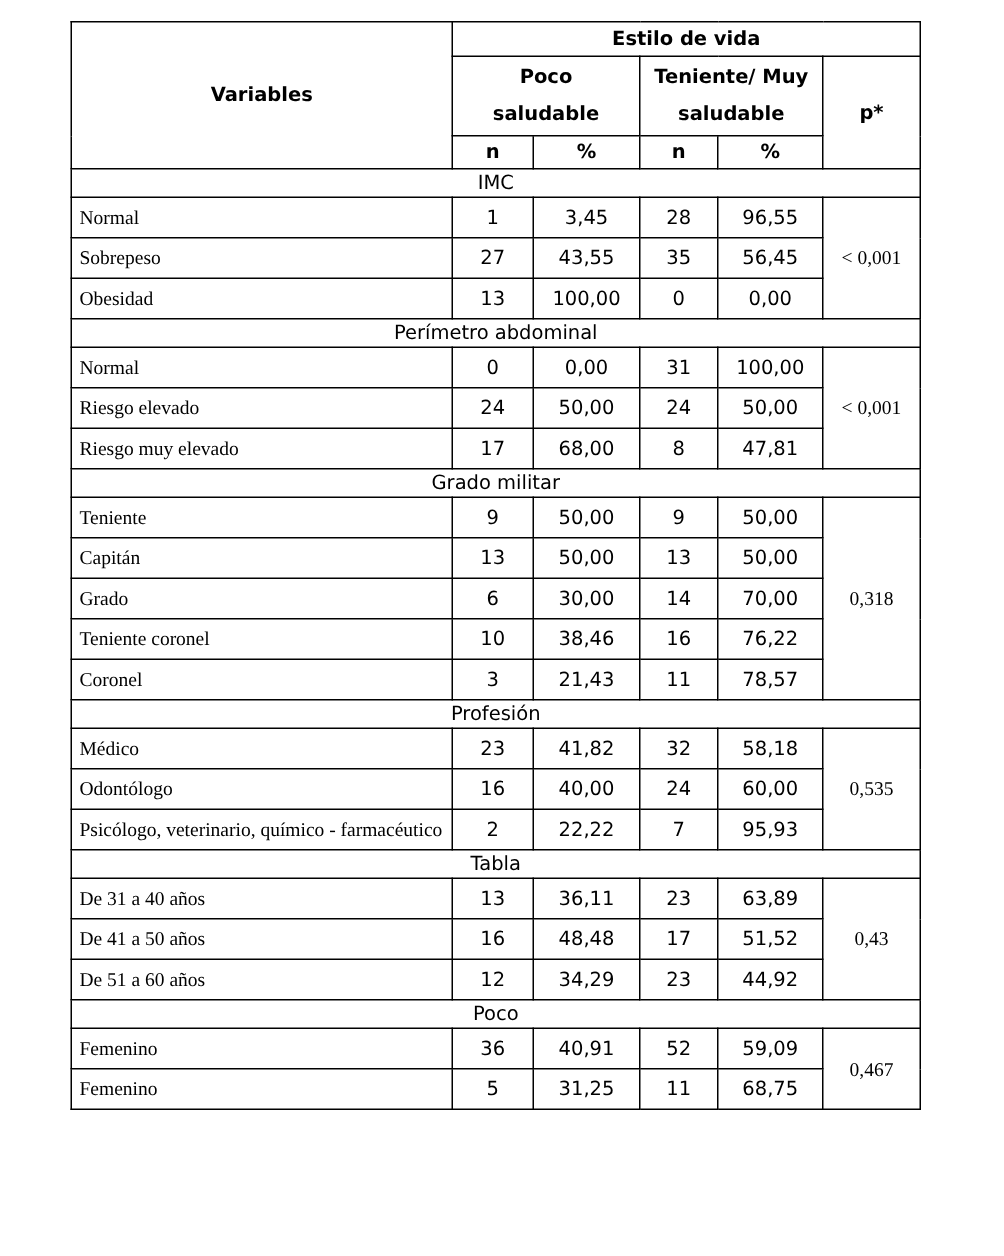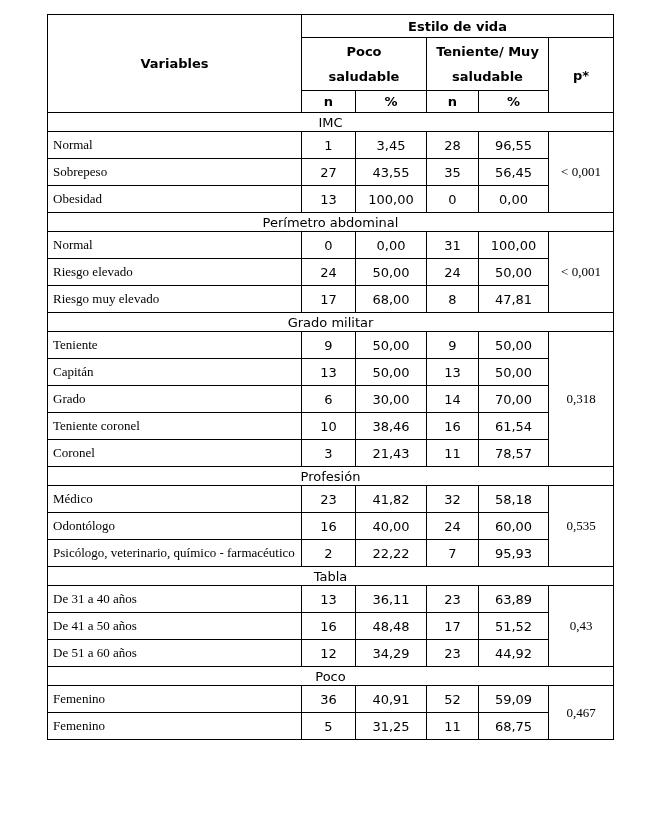--- a/index.html
+++ b/index.html
@@ -154,21 +154,21 @@
       <td class="num">6</td>
       <td class="num">30,00</td>
       <td class="num">14</td>
       <td class="num">70,00</td>
     </tr>
     <tr>
       <td class="lbl" colspan="2">Teniente coronel</td>
       <td class="num">10</td>
       <td class="num">38,46</td>
       <td class="num">16</td>
-      <td class="num">61,54</td>
+      <td class="num">76,22</td>
     </tr>
     <tr>
       <td class="lbl" colspan="2">Coronel</td>
       <td class="num">3</td>
       <td class="num">21,43</td>
       <td class="num">11</td>
       <td class="num">78,57</td>
     </tr>
 
     <tr class="sec">

